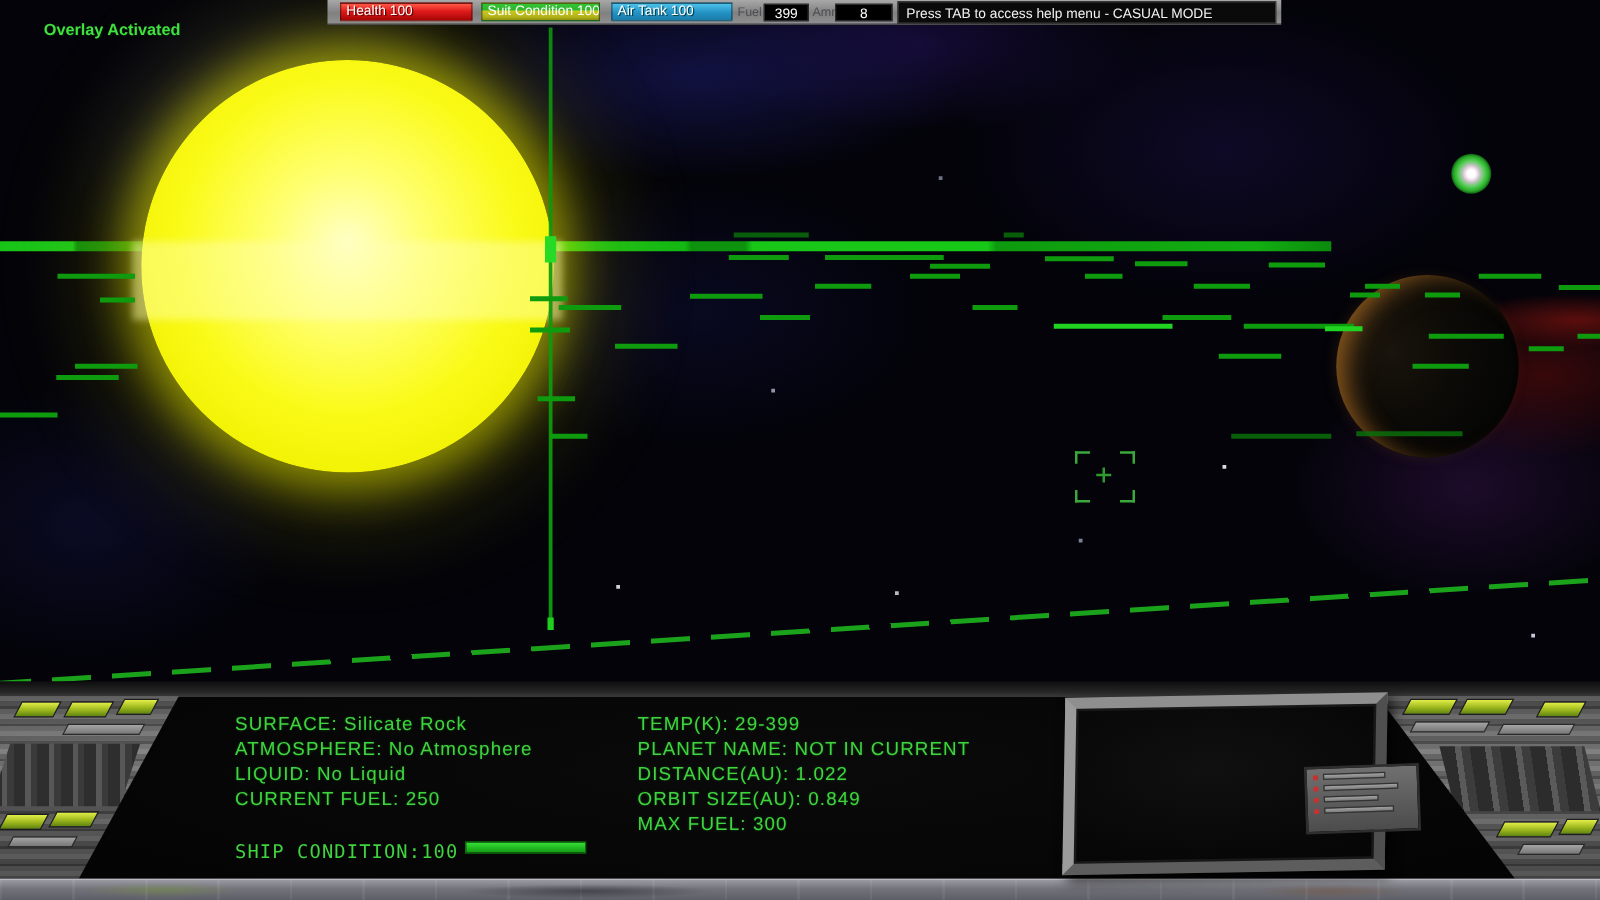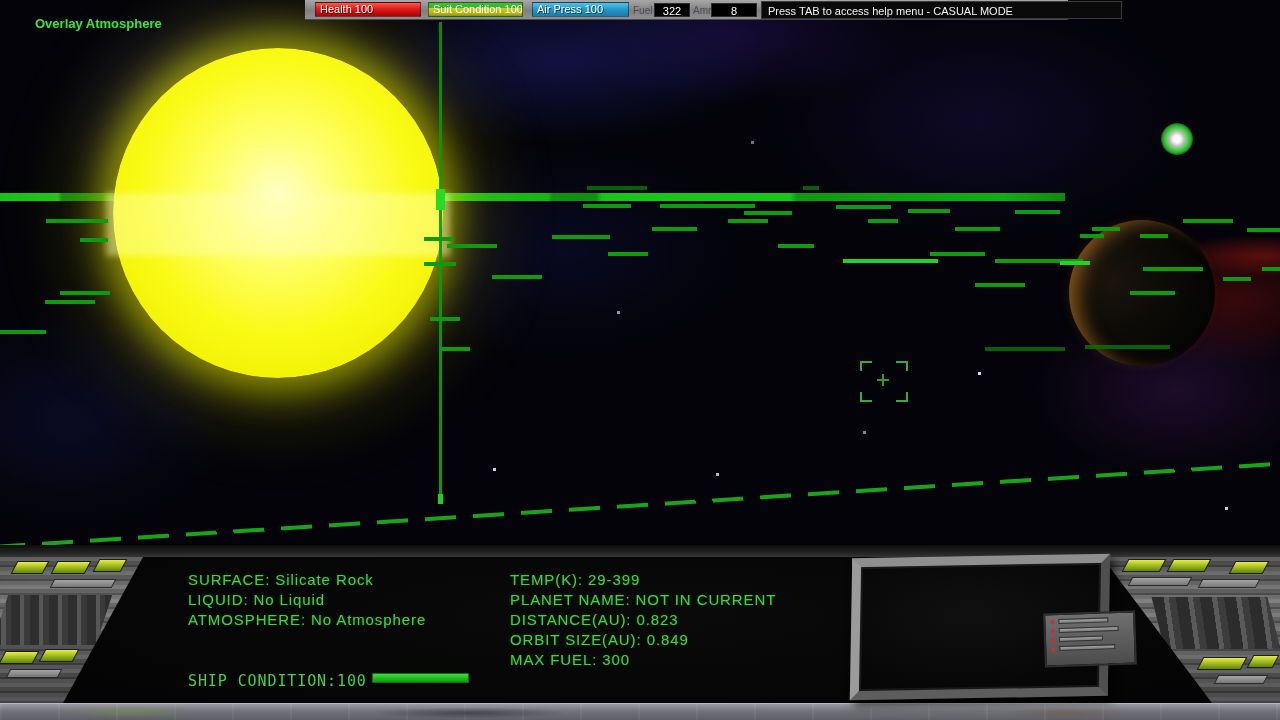--- a/index.html
+++ b/index.html
@@ -61,37 +61,37 @@
   .crosshair .br{right:0;bottom:0;border-right-width:2px;border-bottom-width:2px;}
   .crosshair .pv{left:22px;top:13px;width:2px;height:12px;background:#2f9a2f;}
   .crosshair .ph{left:17px;top:18px;width:12px;height:2px;background:#2f9a2f;}
 
   .overlay-status{left:35px;top:16px;z-index:5;font-size:13px;font-weight:bold;color:#3fe03f;
     text-shadow:1px 1px 1px #041a04;}
 
   
   .hud-bar{left:262px;top:0;width:763px;height:20px;z-index:6;
     background:linear-gradient(180deg,#a8a8a8,#808080 55%,#909090);
-    border-bottom:1px solid #4a4a4a;margin-left:43px;}
+    border-bottom:1px solid #4a4a4a;}
   .hud-bar .bar{top:2px;height:15px;border:1px solid rgba(20,20,20,.55);
     font-size:11px;line-height:13px;padding-left:4px;color:#fff;white-space:nowrap;overflow:hidden;}
   .bar-health{left:10px;width:106px;background:linear-gradient(180deg,#ff5a46,#e01c1c 45%,#a80404);
     text-shadow:1px 1px 0 #600;}
   .bar-suit{left:123px;width:95px;color:#2e3b02;font-size:10px;line-height:14px;
     background:linear-gradient(180deg,#33c633 0%,#2db32d 42%,#cbcb20 42%,#b1b118 82%,#8e8e10 100%);}
   .bar-air{left:227px;width:97px;background:linear-gradient(180deg,#4cc2ea,#2492c4 55%,#1a7cab);
     text-shadow:1px 1px 0 #045;}
   .hud-lbl{top:5px;font-size:10px;color:#3e3e46;opacity:.8;}
   .lbl-fuel{left:328px;}
   .lbl-ammo{left:388px;}
   .hud-box{top:3px;height:14px;background:#000;color:#fff;font-size:11px;line-height:14px;
     text-align:center;border:1px solid #2c2c2c;}
   .box-fuel{left:349px;width:36px;}
   .box-ammo{left:406px;width:46px;}
-  .hud-help{left:456px;top:1px;width:361px;height:18px;background:#0a0a0a;color:#f2f2f2;
+  .hud-help{left:456px;top:1px;width:303px;height:18px;background:#0a0a0a;color:#f2f2f2;
     font-size:11px;line-height:18px;padding-left:6px;border:1px solid #3a3a3a;white-space:nowrap;}
 
   
   .dashboard{left:0;top:545px;width:1280px;height:175px;z-index:7;}
   .dash-top{left:0;top:0;width:1280px;height:12px;
     background:linear-gradient(180deg,#0d0d0d,#262626 70%,#383838);}
   .dash-metal{left:0;top:12px;width:1280px;height:146px;background:
     repeating-linear-gradient(180deg,#7b7b7b 0 4px,#5e5e5e 4px 8px,#474747 8px 10px,#6b6b6b 10px 14px),
     #666;}
   .dash-metal:after{content:"";position:absolute;inset:0;background:
@@ -201,29 +201,29 @@
         <i class="d" style="left: 1085px; top: 345px; width: 85px;"></i>
       </div>
     <div class="crosshair">
       <div class="c tl"></div>
       <div class="c tr"></div>
       <div class="c bl"></div>
       <div class="c br"></div>
       <div class="pv"></div>
       <div class="ph"></div>
     </div>
-    <div class="overlay-status">Overlay Atmosphere</div>
+    <div class="overlay-status">Overlay Activated</div>
   </div>
 
   <div class="hud-bar">
     <div class="bar bar-health">Health 100</div>
     <div class="bar bar-suit">Suit Condition 100</div>
-    <div class="bar bar-air">Air Press 100</div>
+    <div class="bar bar-air">Air Tank 100</div>
     <div class="hud-lbl lbl-fuel">Fuel</div>
-    <div class="hud-box box-fuel">322</div>
+    <div class="hud-box box-fuel">399</div>
     <div class="hud-lbl lbl-ammo">Ammo</div>
     <div class="hud-box box-ammo">8</div>
     <div class="hud-help">Press TAB to access help menu - CASUAL MODE</div>
   </div>
 
   <div class="dashboard">
     <div class="dash-top"></div>
     <div class="dash-metal"></div>
 
     <div class="pbtn" style="left:14px;top:16px;width:32px;"></div>
@@ -266,26 +266,27 @@
         <span class="key" style="width:44px"></span>
       </div>
     <div class="krow">
         <span class="led"></span>
         <span class="key" style="width:56px"></span>
       </div>
   </div>
 
   <div class="console-col col-left">
       <div>SURFACE: Silicate Rock</div>
+      <div>ATMOSPHERE: No Atmosphere</div>
       <div>LIQUID: No Liquid</div>
-      <div>ATMOSPHERE: No Atmosphere</div>
+      <div>CURRENT FUEL: 250</div>
     </div>
   <div class="console-col col-right">
       <div>TEMP(K): 29-399</div>
       <div>PLANET NAME: NOT IN CURRENT</div>
-      <div>DISTANCE(AU): 0.823</div>
+      <div>DISTANCE(AU): 1.022</div>
       <div>ORBIT SIZE(AU): 0.849</div>
       <div>MAX FUEL: 300</div>
     </div>
   <div class="ship-line">SHIP CONDITION:100</div>
   <div class="ship-bar"></div>
 
 </div>
 
 </body></html>

